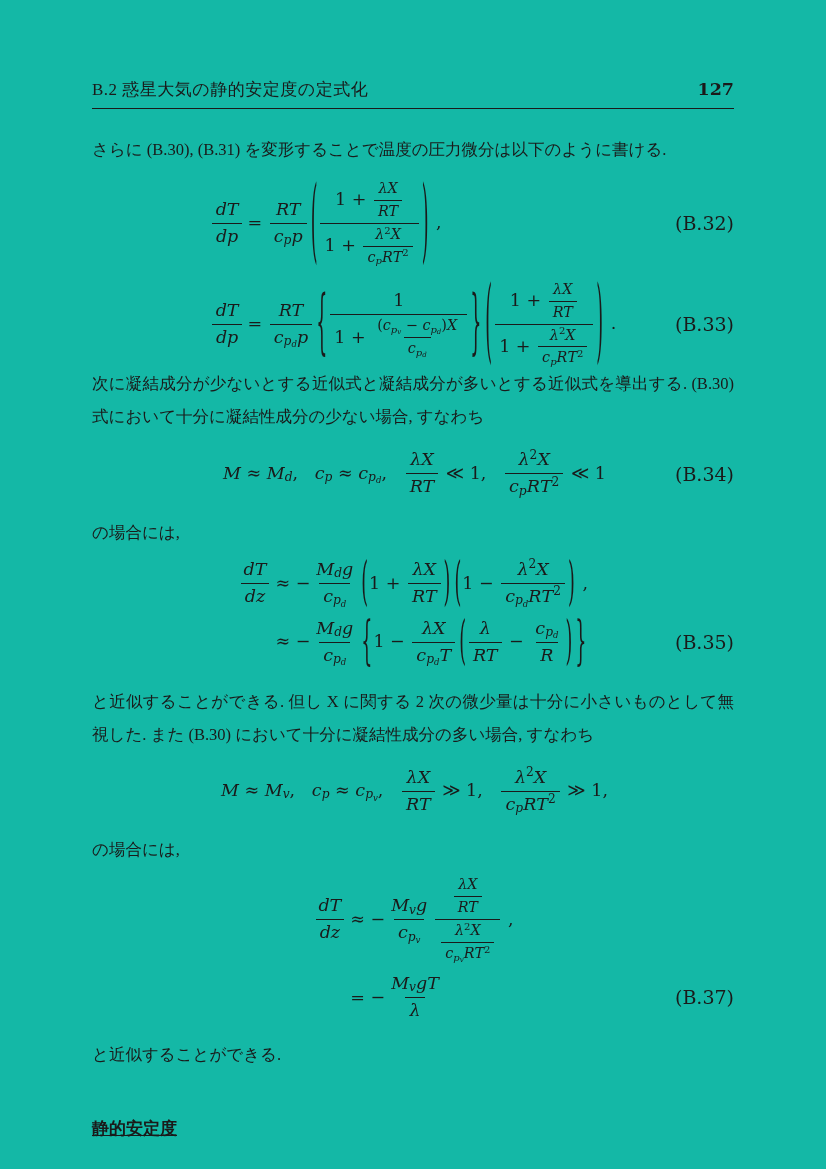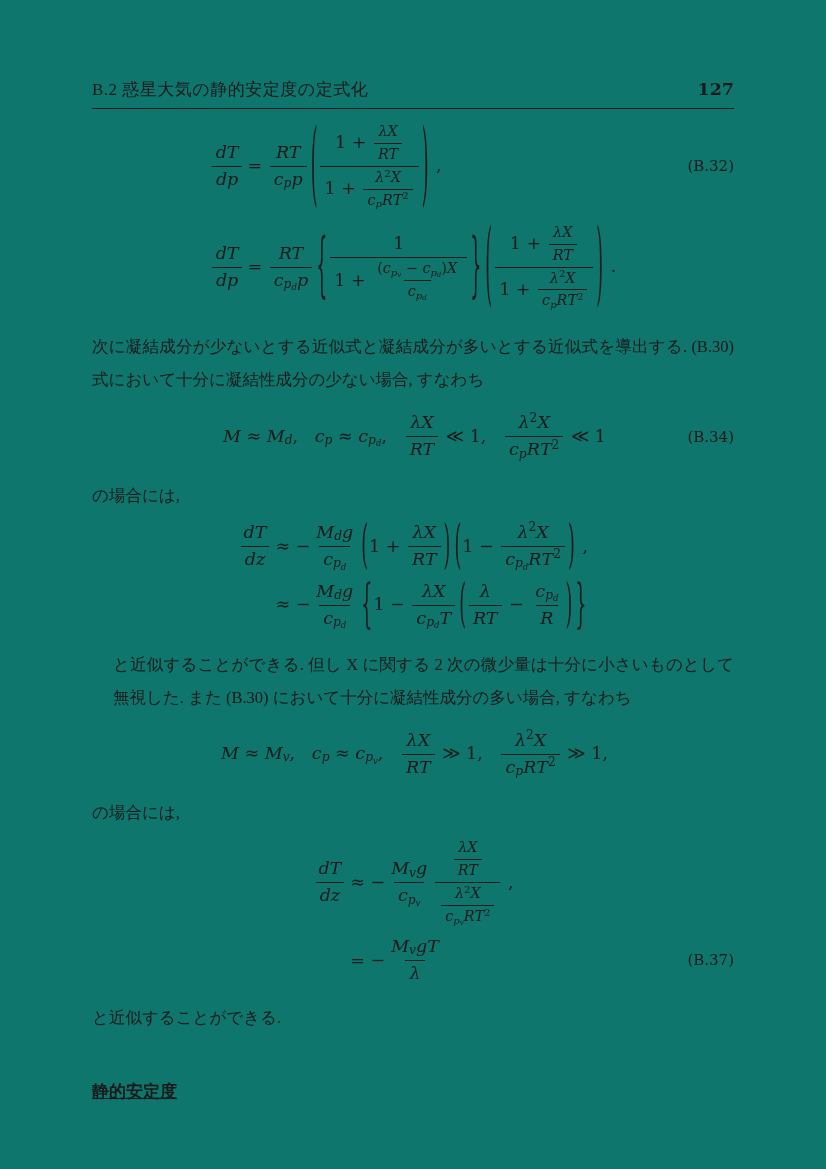--- a/index.html
+++ b/index.html
@@ -1,41 +1,41 @@
 <!DOCTYPE html>
 <html><head>
 <meta charset="utf-8">
 <style>
   html,body{margin:0;padding:0;background:#ffffff;}
   .page{position:relative;width:826px;height:1169px;box-sizing:border-box;
-        padding:78px 92px 0 92px;background:#0f766e;color:#1a1a1a;
+        padding:78px 92px 0 92px;background:#14b8a6;color:#1a1a1a;
         font-family:"Liberation Serif","DejaVu Serif",serif;overflow:hidden;}
   
   .hdr{display:flex;justify-content:space-between;align-items:baseline;
        border-bottom:1.5px solid #1a1a1a;padding-bottom:7px;}
   .hdr-title{font-size:17px;letter-spacing:.5px;}
   .hdr-page{font-size:17.5px;font-weight:bold;font-family:"DejaVu Serif",serif;text-align:right;}
   
   .para{font-size:16.5px;line-height:33px;text-align:justify;margin:0;}
-  .mt-p1{margin-top:24px;} .mt-p2{margin-top:20px;} .mt-p3{margin-top:18px;}
-  .mt-p4{margin-top:18px;margin-left:21px;} .mt-p5{margin-top:18px;} .mt-p6{margin-top:16px;}
+  .mt-p1{margin-top:24px;} .mt-p2{} .mt-p3{margin-top:18px;}
+  .mt-p4{margin-top:18px;} .mt-p5{margin-top:18px;} .mt-p6{margin-top:16px;}
   .subhead{margin-top:46px;font-family:"Liberation Sans","DejaVu Sans",sans-serif;
            font-weight:bold;font-size:17px;text-decoration:underline;}
   
   .eqgrid{display:grid;grid-template-columns:1fr max-content max-content 1fr;
           align-items:center;width:100%;}
   .g12{row-gap:14px;margin-top:14px;}
   .g1{margin-top:16px;}
   .g35{row-gap:10px;margin-top:10px;}
   .g37{row-gap:10px;margin-top:10px;}
   .acl{display:flex;justify-content:flex-end;align-items:center;padding-right:3px;}
   .acr{display:flex;justify-content:flex-start;align-items:center;}
   .spl{min-height:1px;}
   .spr{display:flex;justify-content:flex-end;align-items:center;height:100%;}
-  .eqno{font-size:15px;font-family:"DejaVu Serif",serif;}
+  .eqno{font-size:19px;font-family:"DejaVu Serif",serif;}
   
   .math{display:inline-flex;align-items:center;font-family:"DejaVu Serif",serif;
         font-size:17.5px;line-height:1.25;}
   .mrow{display:inline-flex;align-items:center;}
   .mi{font-style:italic;white-space:pre;}
   .mn{font-style:normal;white-space:pre;}
   .mfrac{display:inline-flex;flex-direction:column;align-items:center;
          vertical-align:middle;margin:0 2px;}
   .mfrac .mfrac{font-size:0.82em;}
   .mnum{display:inline-flex;padding:0 4px 2px 4px;}
@@ -49,20 +49,21 @@
 </head>
 <body>
 
 <div class="page">
 
   <div class="hdr">
     <span class="hdr-title">B.2  惑星大気の静的安定度の定式化</span>
     <span class="hdr-page">127</span>
   </div>
 
+  <p class="para mt-p1">さらに (B.30), (B.31) を変形することで温度の圧力微分は以下のように書ける.</p>
 
   <div class="eqgrid g12">
     <div class="spl"></div>
     <div class="acl">
         <span class="math">
           <span class="mfrac">
             <span class="mnum">
               <span class="mi">dT</span>
             </span>
             <span class="mden">
@@ -307,20 +308,23 @@
                     </span>
                   </span>
                 </span>
               </span>
               <span class="mdel" style="transform: scaleY(5.25);">)</span>
             </span>
             <span class="mn"> .</span>
           </span>
         </span>
       </div>
+    <div class="spr">
+        <span class="eqno">(B.33)</span>
+      </div>
   </div>
 
   <p class="para mt-p2">次に凝結成分が少ないとする近似式と凝結成分が多いとする近似式を導出する. (B.30) 式において十分に凝結性成分の少ない場合, すなわち</p>
 
   <div class="eqgrid g1">
     <div class="spl"></div>
     <div class="acl"></div>
     <div class="acr">
         <span class="math">
           <span class="mrow">
@@ -606,20 +610,23 @@
                     </span>
                     <span class="mdel" style="transform: scaleY(2.96);">)</span>
                   </span>
                 </span>
               </span>
               <span class="mdel" style="transform: scaleY(2.96);">}</span>
             </span>
           </span>
         </span>
       </div>
+    <div class="spr">
+        <span class="eqno">(B.35)</span>
+      </div>
   </div>
 
   <p class="para mt-p4">と近似することができる. 但し X に関する 2 次の微少量は十分に小さいものとして無視した. また (B.30) において十分に凝結性成分の多い場合, すなわち</p>
 
   <div class="eqgrid g1">
     <div class="spl"></div>
     <div class="acl"></div>
     <div class="acr">
         <span class="math">
           <span class="mrow">

